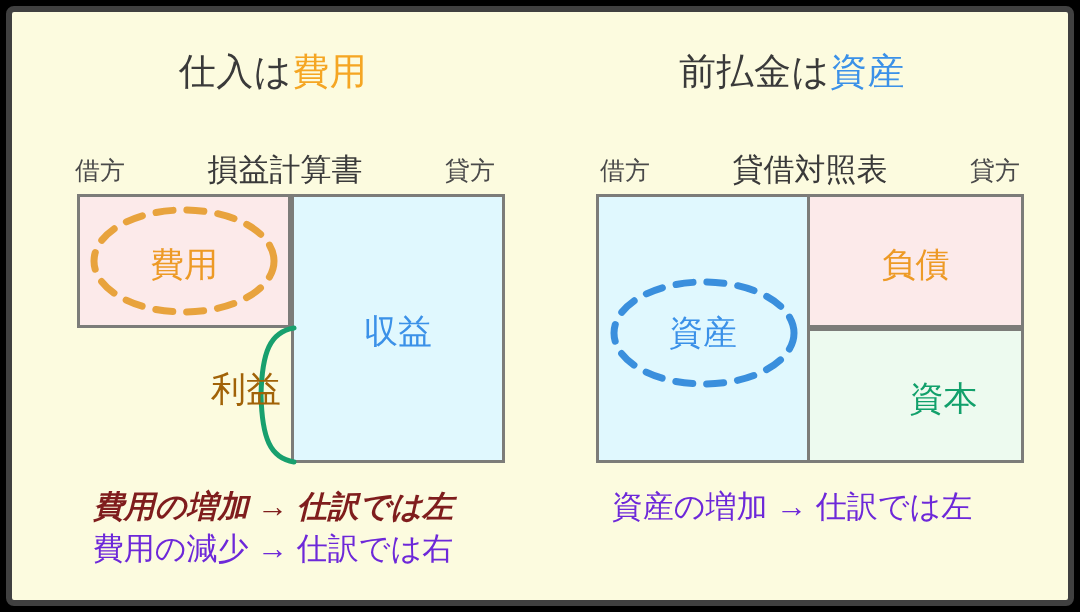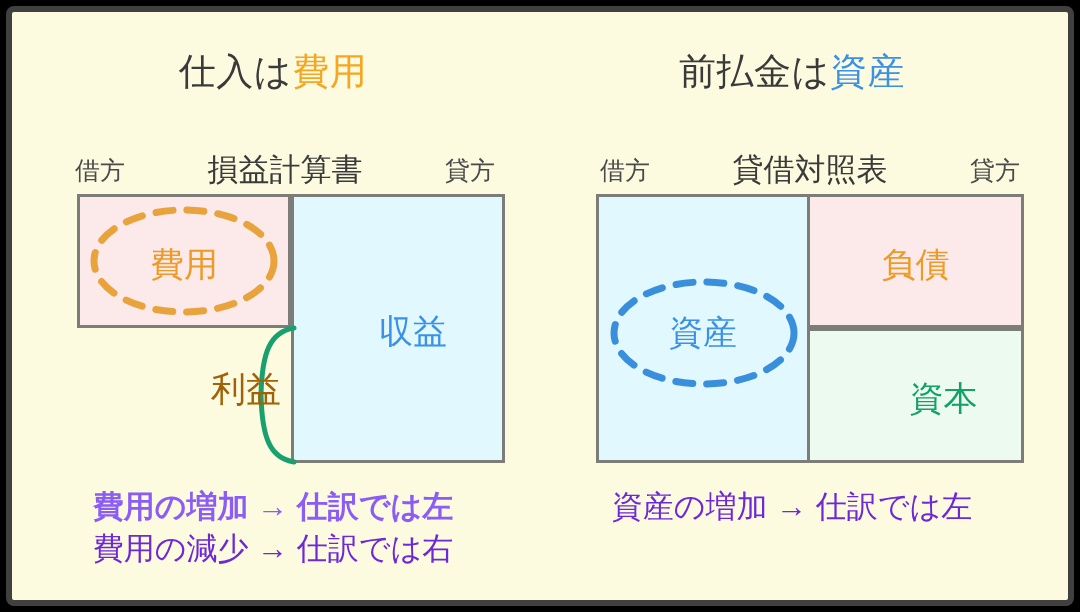--- a/index.html
+++ b/index.html
@@ -144,22 +144,23 @@
     top: 474px;
   }
   .rule-line {
     width: 100%;
     text-align: center;
     font-size: 31px;
     line-height: 42px;
     white-space: nowrap;
   }
   .rule-line.strong {
-    color: #8b5cf6;
+    color: #7f1d1d;
     font-weight: bold;
+    font-style: italic;
   }
   .rule-line.muted {
     color: #6d28d9;
     font-weight: normal;
   }
 </style>
 </head>
 <body>
 
 <div id="card">
@@ -175,21 +176,21 @@
       <div class="doc-name">損益計算書</div>
       <div class="side credit">貸方</div>
     </div>
   </div>
 
   <div class="cell fill-pink box-expense">
     <div class="cell-label c-orange" style="top:47px;">費用</div>
   </div>
 
   <div class="cell fill-blue box-revenue">
-    <div class="cell-label c-blue" style="top:114px;padding-left:15px;">収益</div>
+    <div class="cell-label c-blue" style="top:114px;">収益</div>
   </div>
 
   <svg class="ellipse-svg" style="left:74px; top:190px;" width="196" height="118" viewBox="0 0 196 118">
     <ellipse cx="98" cy="59" rx="90" ry="51" fill="none" stroke="#E8A33D" stroke-width="7" stroke-linecap="round" stroke-dasharray="17 14"></ellipse>
   </svg>
 
   <svg class="brace-svg" width="52" height="142" viewBox="0 0 52 142">
     <path d="M46 4 C 22 8, 14 28, 13 71 C 14 114, 22 134, 46 138" fill="none" stroke="#18A06E" stroke-width="5" stroke-linecap="round"></path>
   </svg>
   <div class="brace-label">利益</div>

